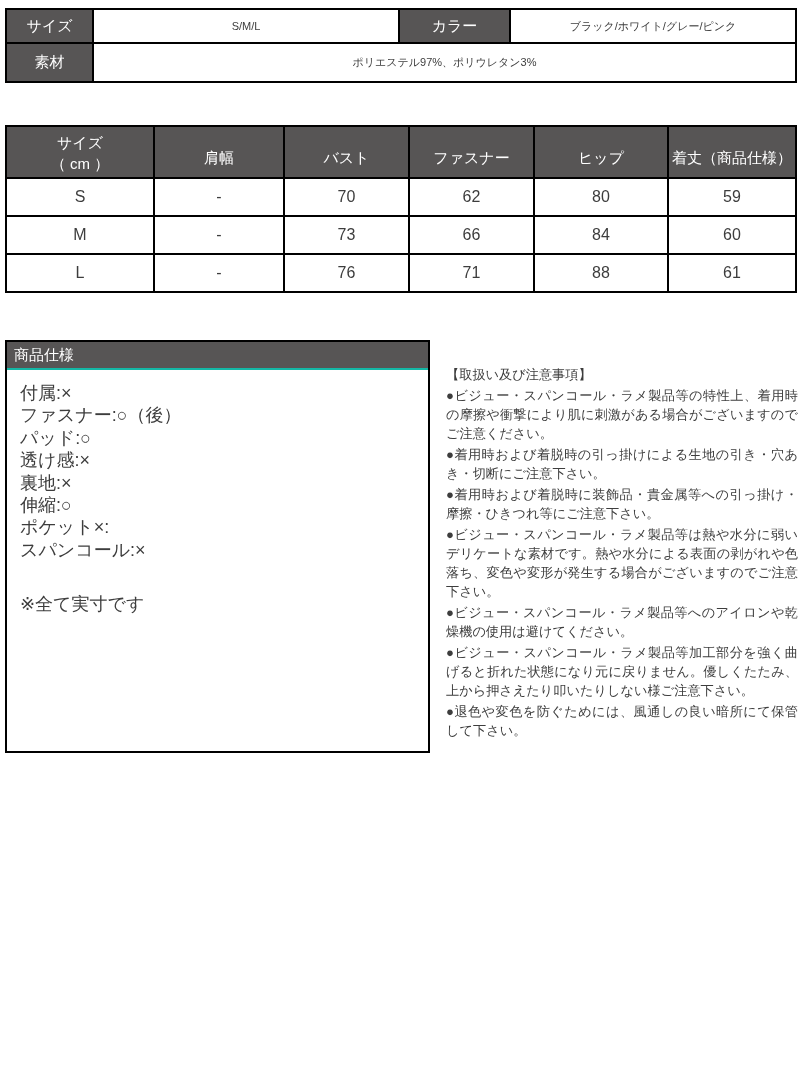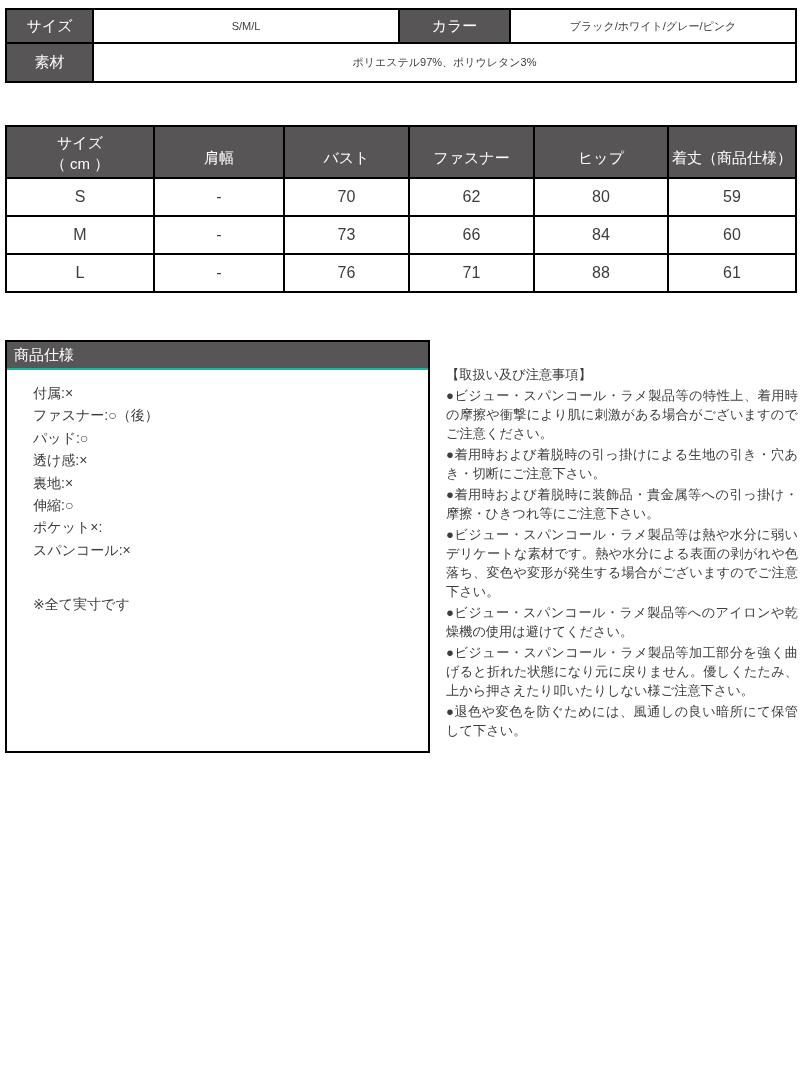--- a/index.html
+++ b/index.html
@@ -39,21 +39,21 @@
   
   .spec-box {
     position:absolute; left:5px; top:340px; width:425px; height:413px;
     border:2px solid #000; background:#fff; box-sizing:border-box;
   }
   .spec-box-header {
     background:#575555; color:#fff; font-size:15px;
     height:26px; line-height:26px; padding-left:7px;
     border-bottom:2px solid #14b8a6;
   }
-  .spec-box-body { padding:12px 10px 0 26px; font-size:14px; line-height:22.4px; }
+  .spec-box-body { padding:12px 10px 0 13px; font-size:18px; line-height:22.4px; }
   .spec-line { white-space:pre; }
   .spec-note { margin-top:32px; }
 
   
   .care-col {
     position:absolute; left:446px; top:345px; width:352px;
     font-size:13.2px; line-height:19px; color:#3d3d3d;
     text-align:justify;
     margin-top:20px;
   }

